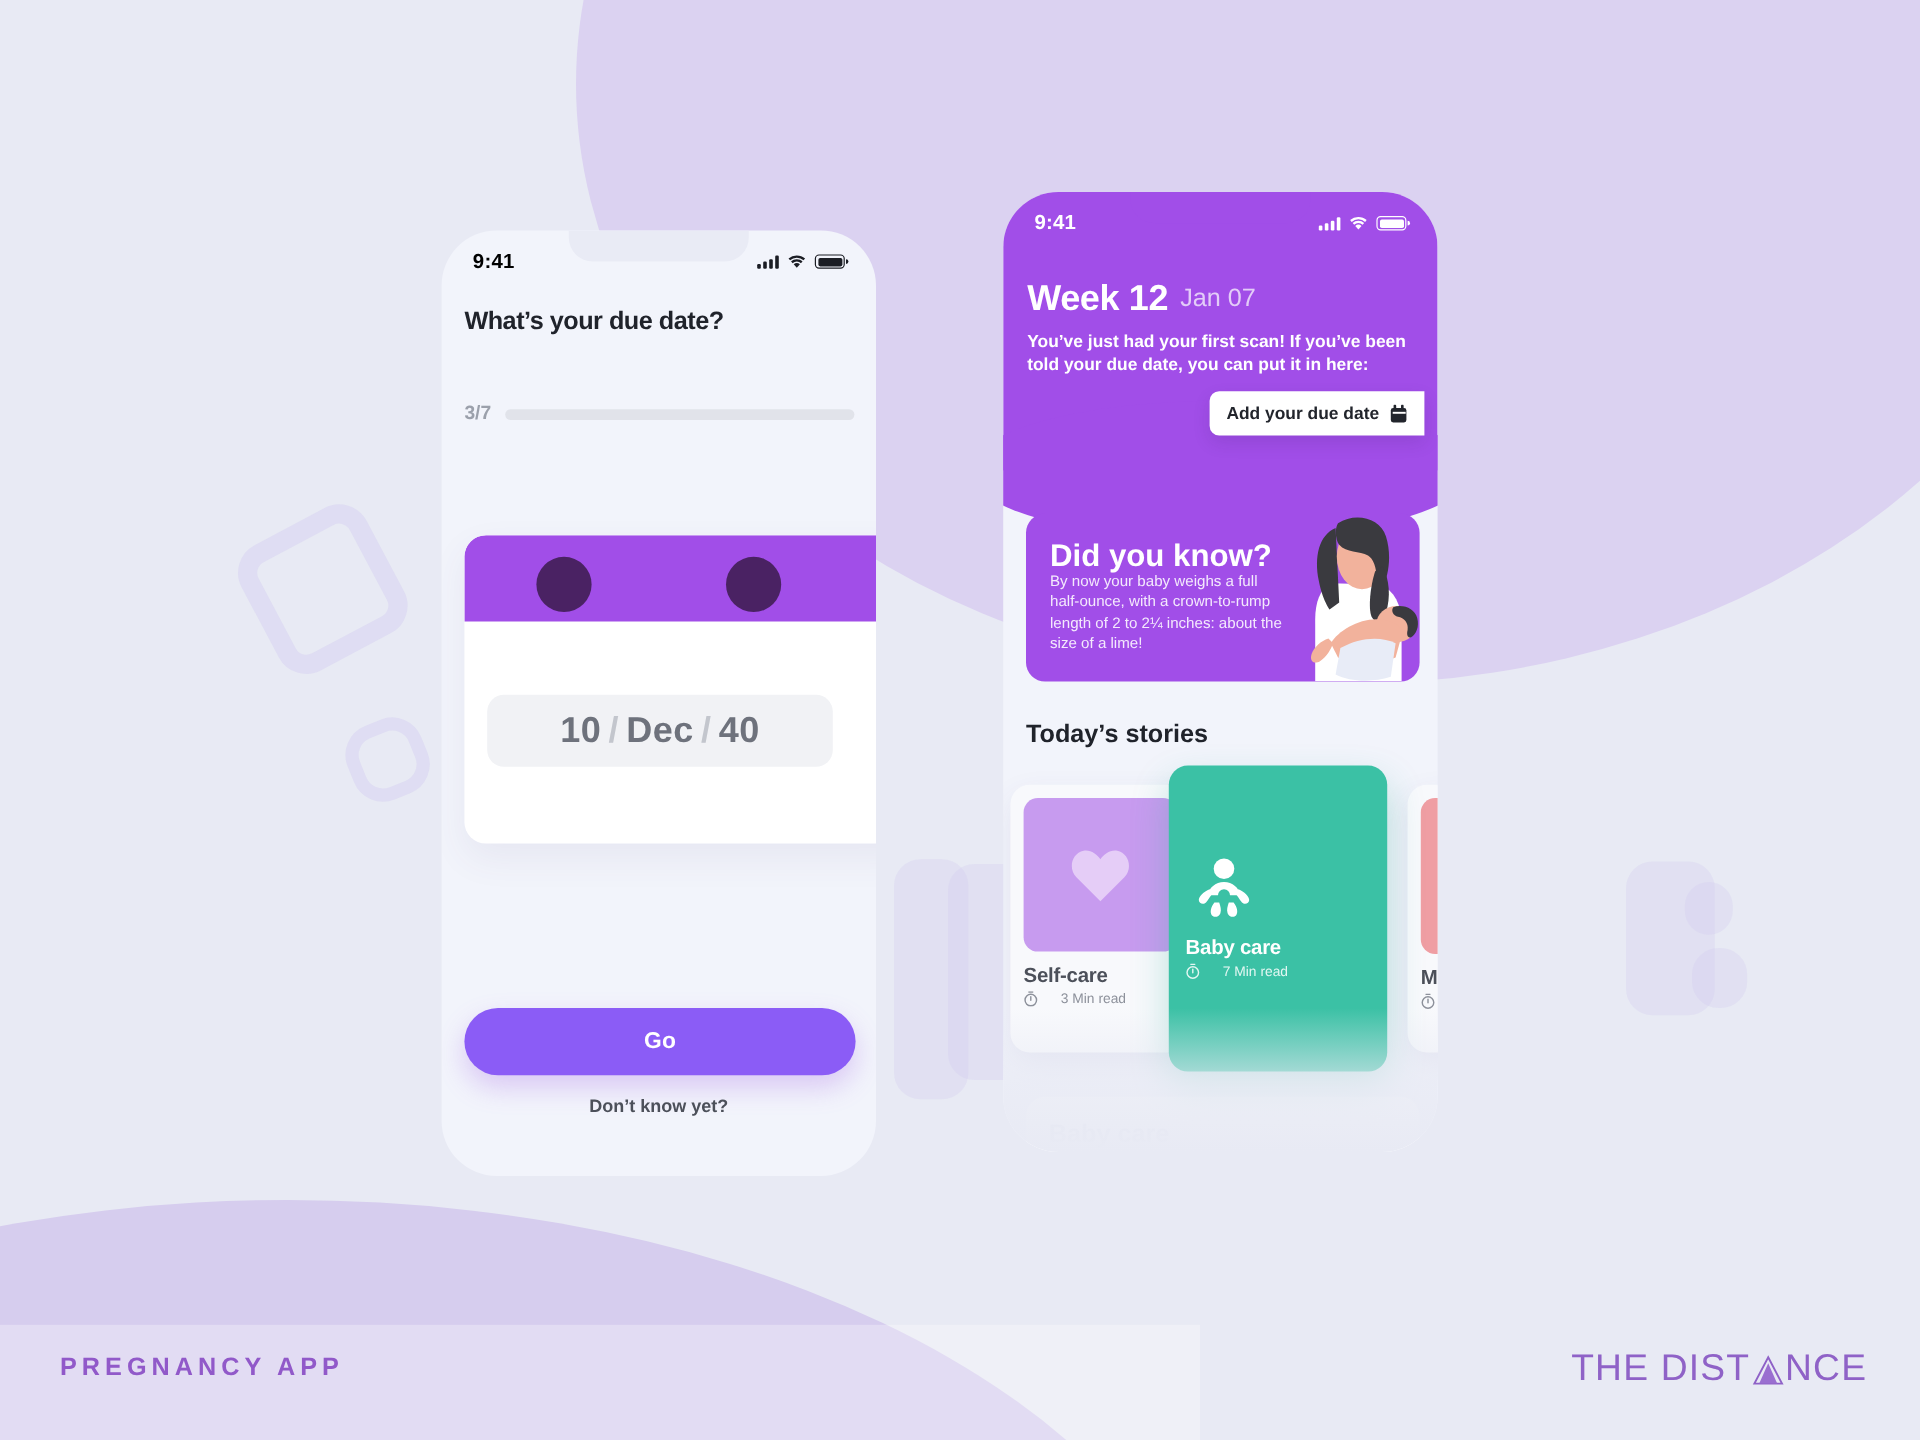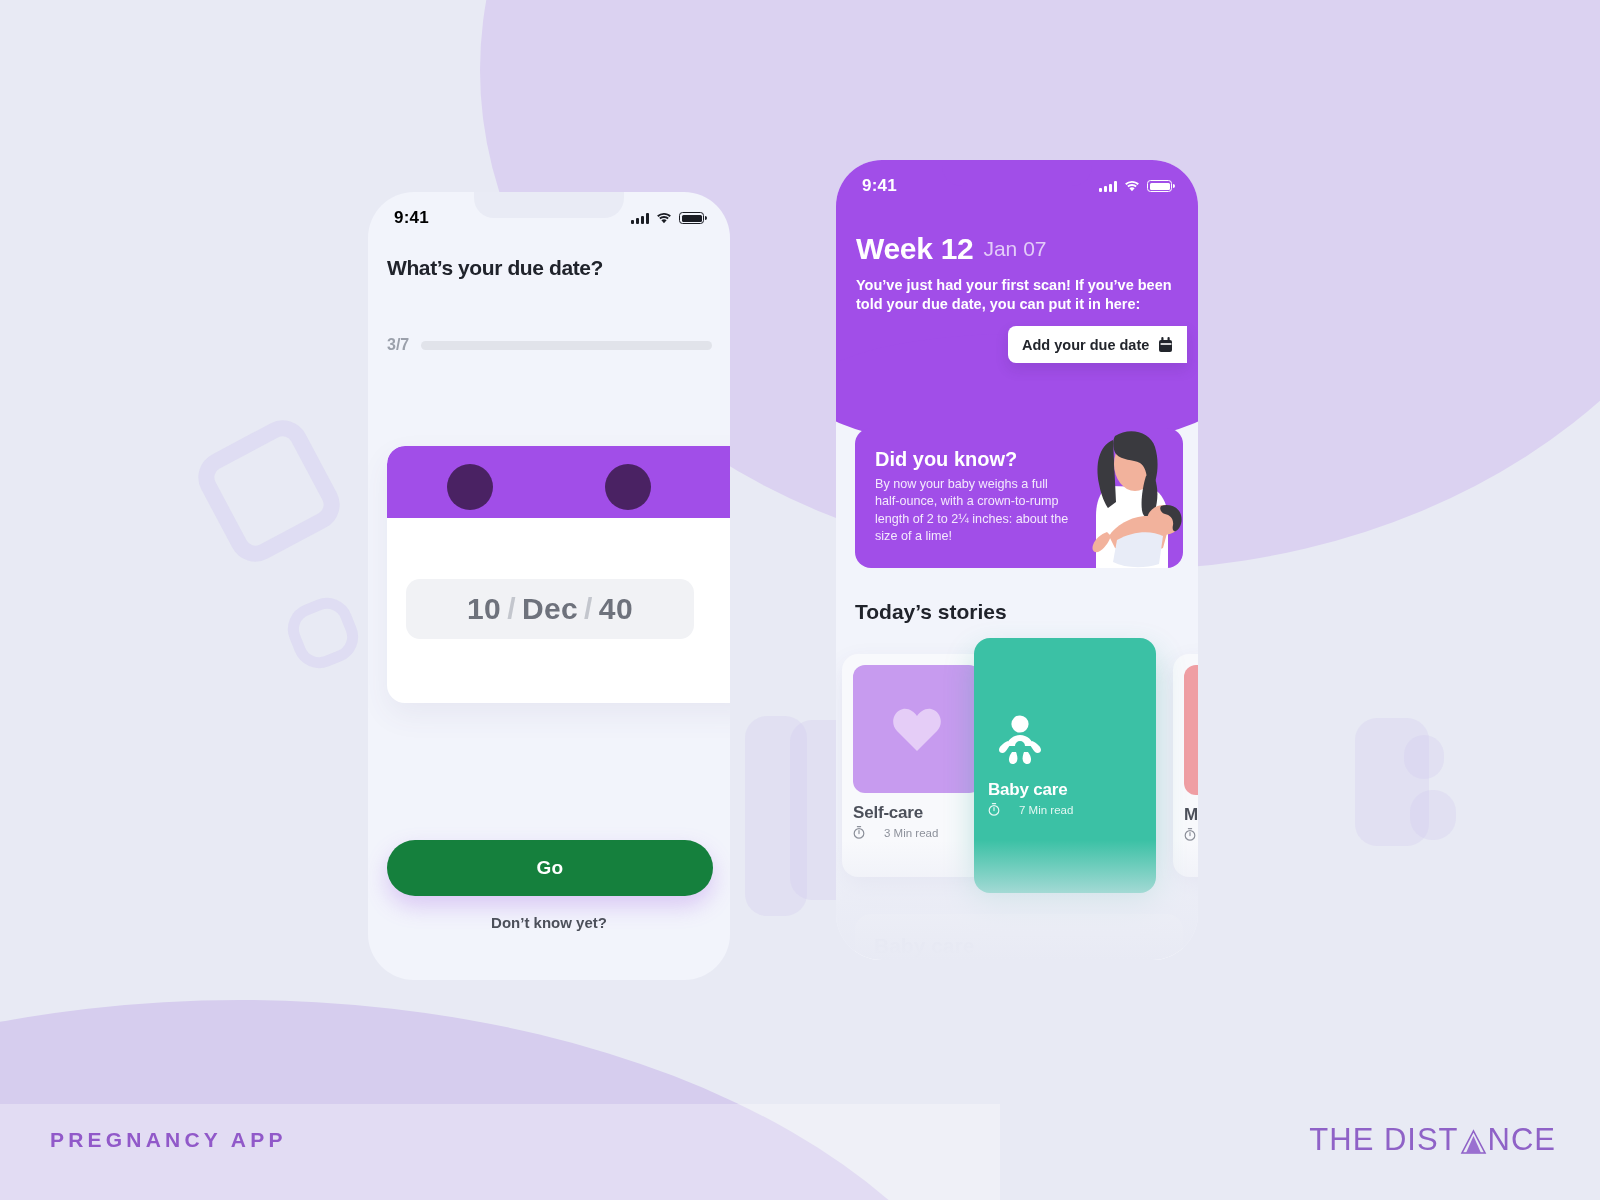--- a/index.html
+++ b/index.html
@@ -101,21 +101,21 @@
   .p2-sub { position:absolute; left:20px; top:116px; width:322px; z-index:6;
     font-size:14.5px; font-weight:700; line-height:1.33; color:#fff; }
   .adddate { position:absolute; left:172px; top:166px; height:37px; z-index:7;
     background:#fff; border-radius:8px 0 0 8px; border:none; cursor:pointer;
     display:flex; align-items:center; gap:9px; padding:0 14px;
     font-family:inherit; font-size:14.5px; font-weight:700; color:#22252c;
     box-shadow:0 6px 14px rgba(60,30,100,.14); }
 
   .dyk { position:absolute; left:19px; top:268px; width:328px; height:140px;
     background:#a14ee8; border-radius:16px; overflow:hidden; }
-  .dyk-t { position:absolute; left:20px; top:20px; font-size:20px; font-weight:700; color:#fff; }
+  .dyk-t { position:absolute; left:20px; top:20px; font-size:26px; font-weight:700; color:#fff; }
   .dyk-b { position:absolute; left:20px; top:48px; width:200px;
     font-size:12.6px; line-height:1.38; color:#f4e9fd; }
 
   .today { position:absolute; left:19px; top:440px; font-size:21px; font-weight:700; color:#20232b; }
 
   .story {
     position:absolute; border-radius:16px; background:#f8f9fc;
     box-shadow:0 10px 26px rgba(80,70,130,.09); padding:11px;
   }
   .story .thumb { border-radius:12px; display:flex; align-items:center; justify-content:center; }
@@ -200,21 +200,21 @@
     </div>
     <div class="cal-field">
       <span>10</span>
       <span class="sl">/</span>
       <span>Dec</span>
       <span class="sl">/</span>
       <span>40</span>
     </div>
   </div>
 
-  <button class="go-btn" style="background:#15803d">Go</button>
+  <button class="go-btn" style="background:#8b5cf6">Go</button>
   <div class="dontknow">Don’t know yet?</div>
 </div>
 
 <div class="phone" id="phone2">
   <div class="p2-header"></div>
   <div class="notch"></div>
   <div class="statusbar">
     <div class="sb-time">9:41</div>
     <div class="sb-icons">
       <span class="bars">

